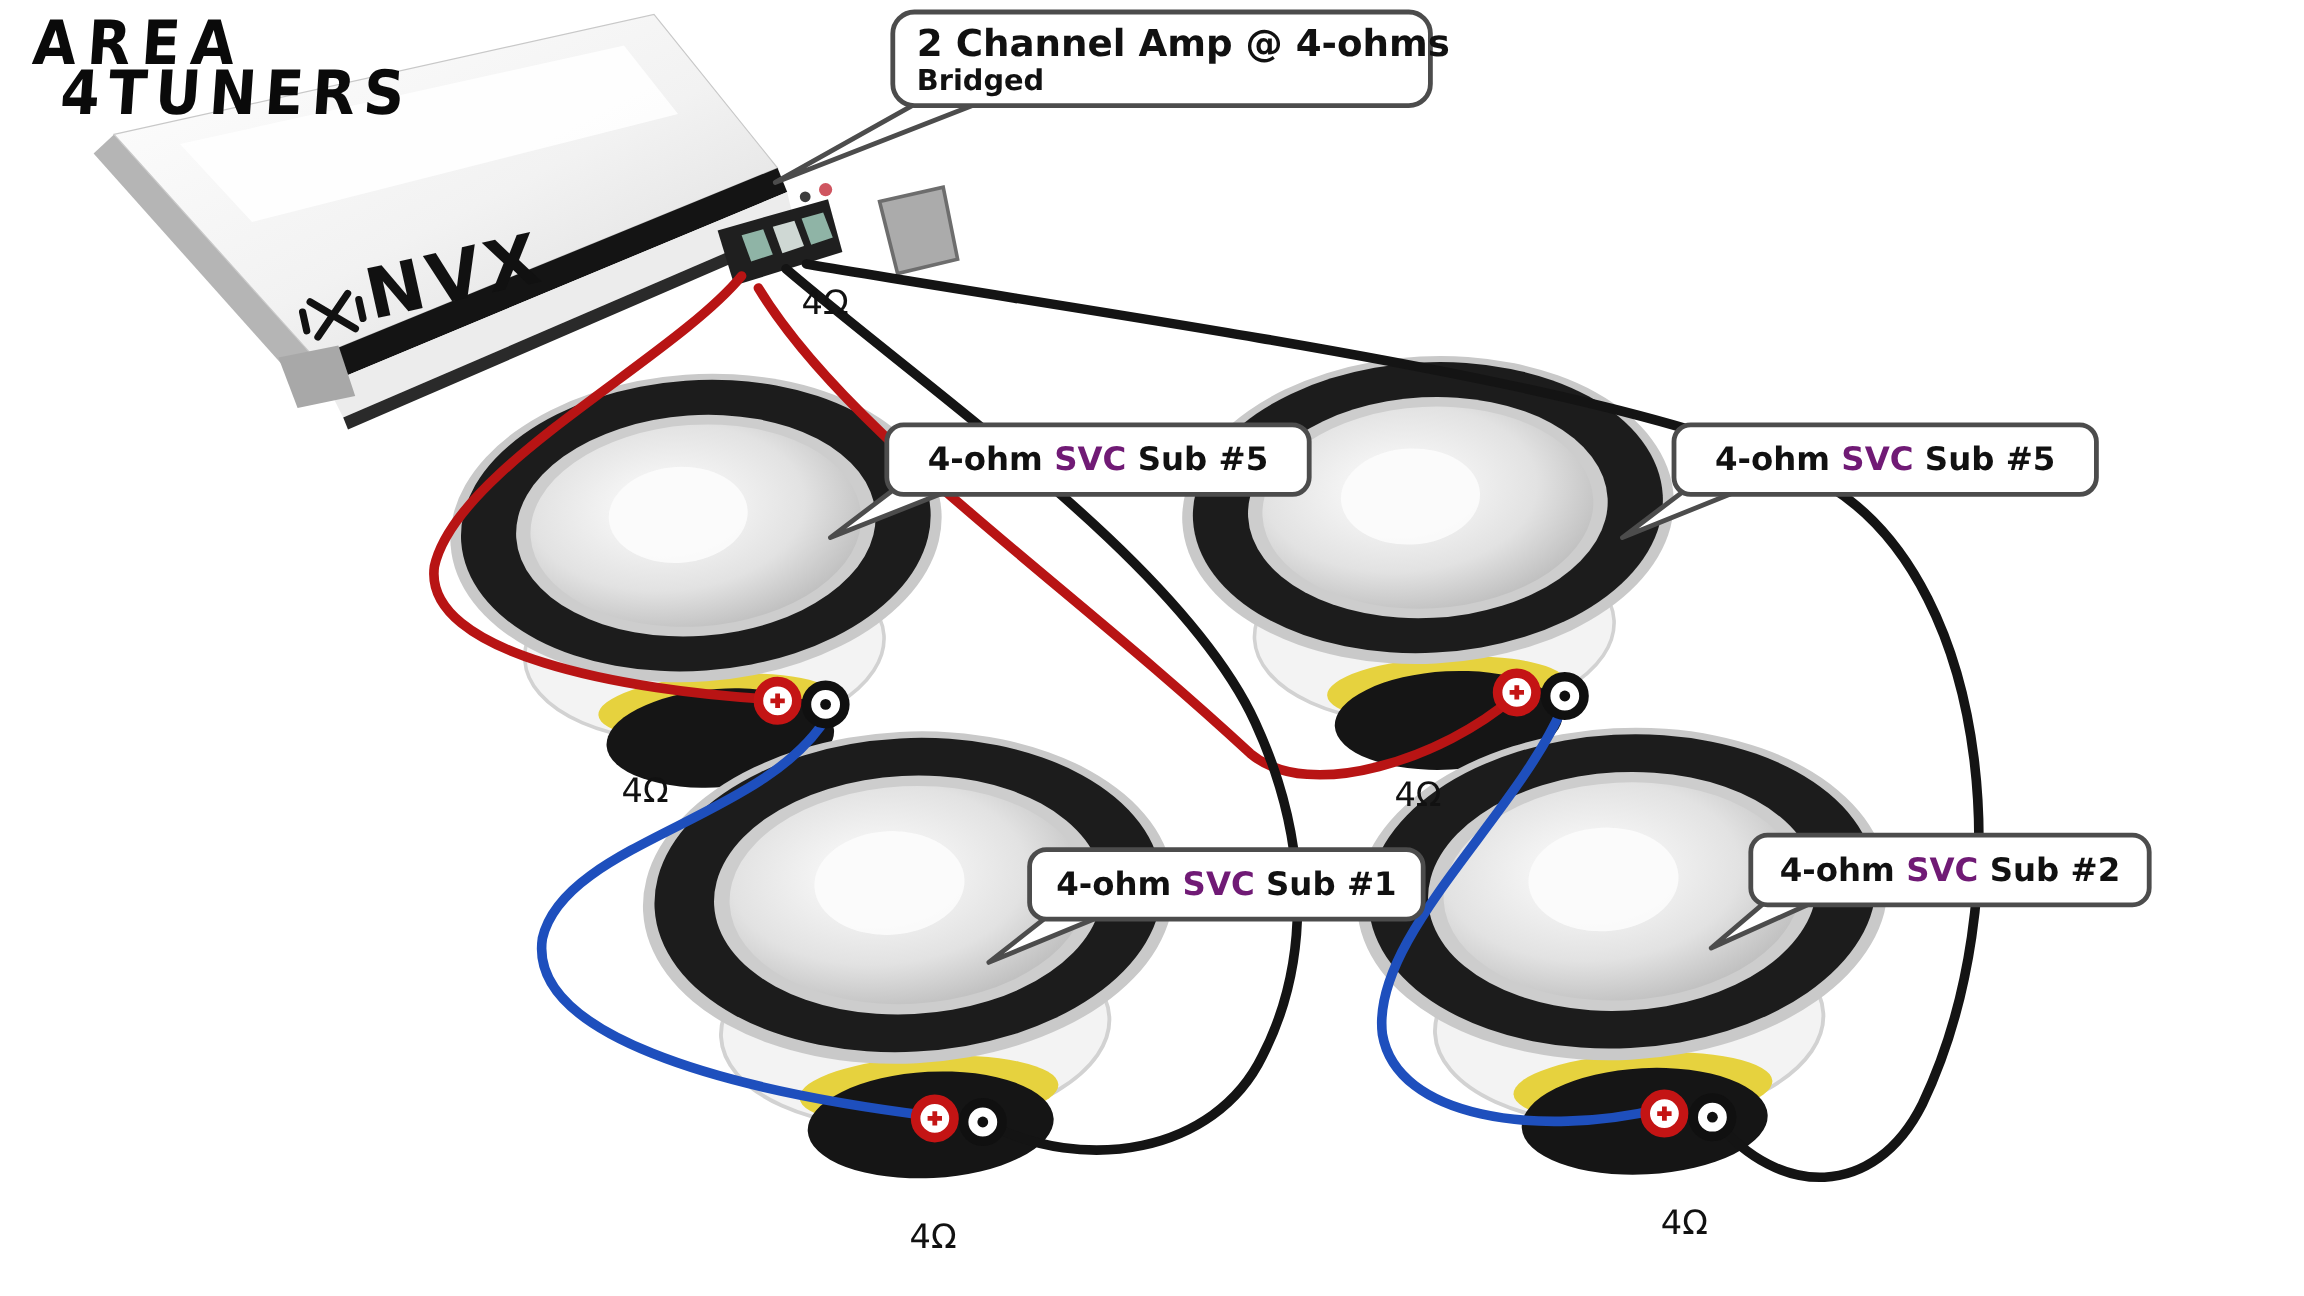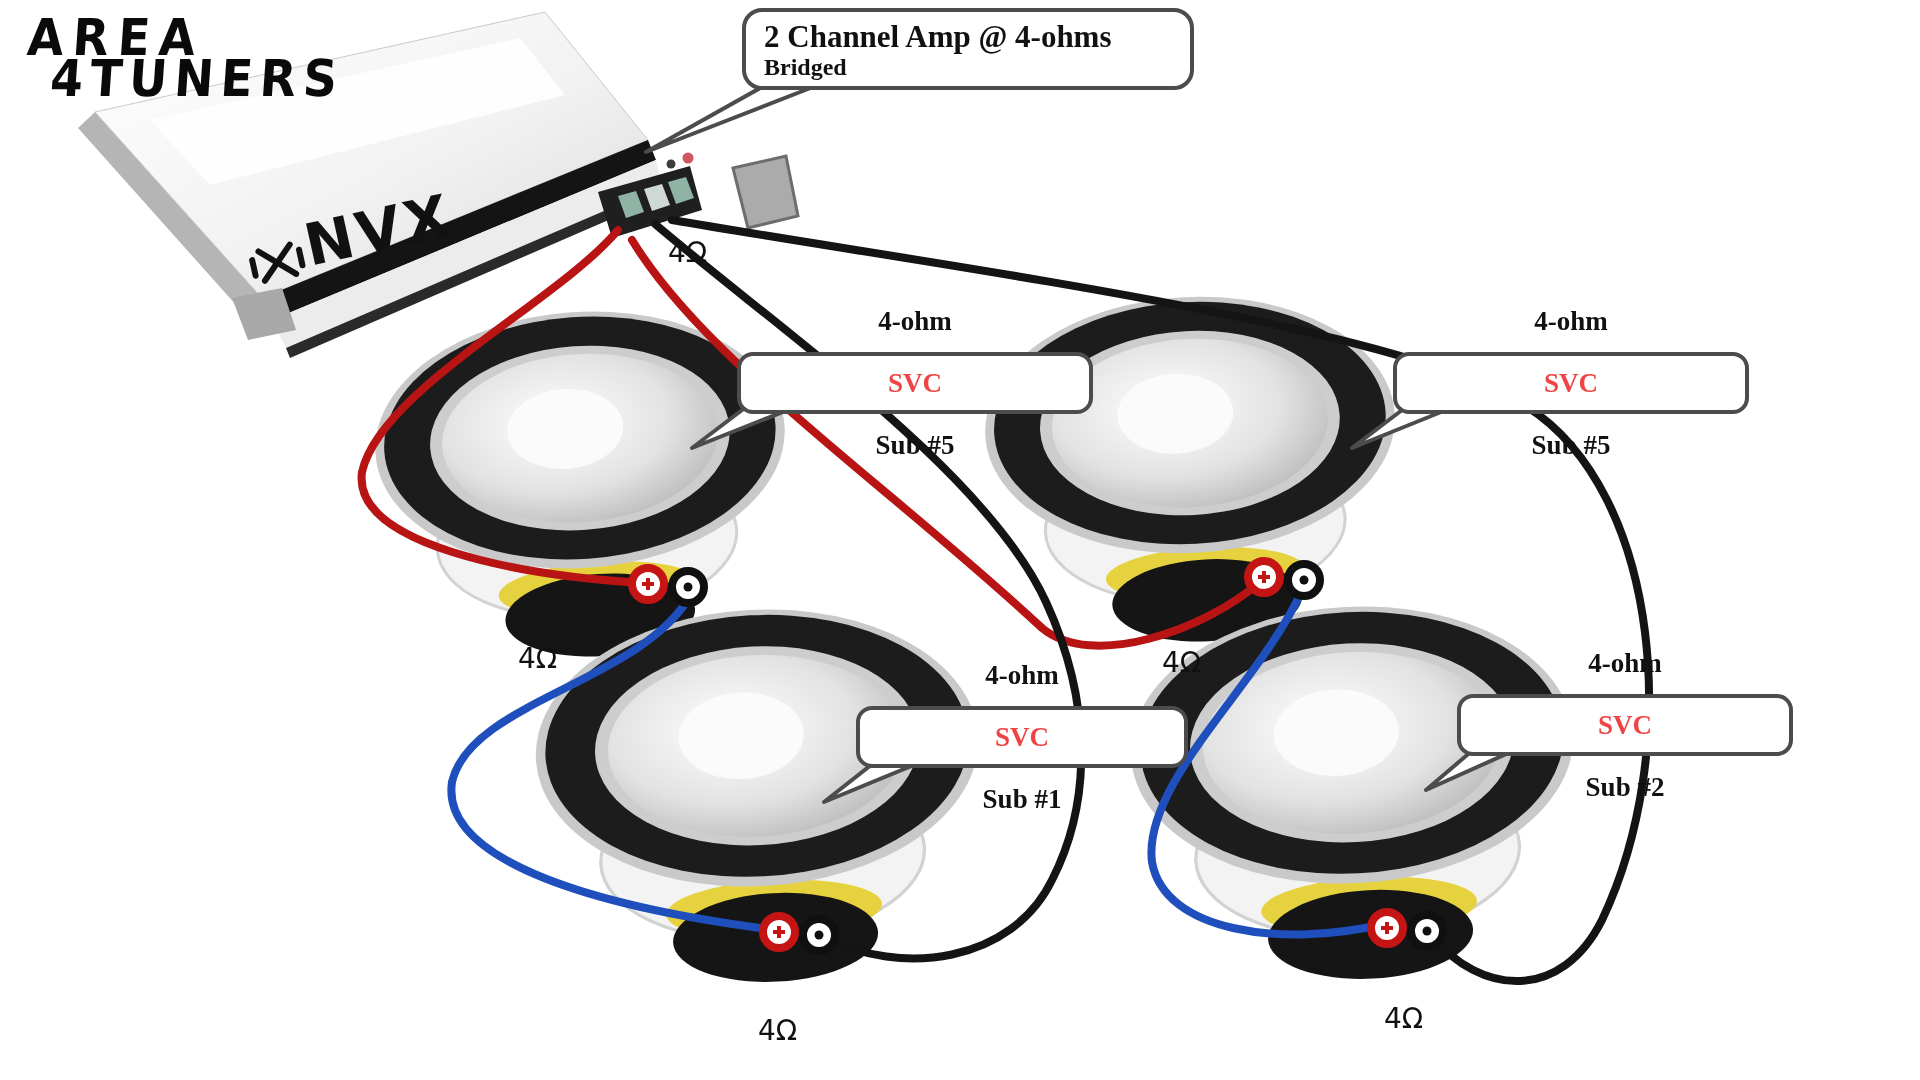--- a/index.html
+++ b/index.html
@@ -12,28 +12,28 @@
   .logo{
     position:absolute;left:26px;top:20px;color:#0a0a0a;font-weight:800;
     transform:skewX(-4deg) scaleY(1.08);line-height:.80;z-index:5;
   }
   .logo .l1{font-size:47px;letter-spacing:9px;}
   .logo .l2{font-size:47px;letter-spacing:7px;margin-left:26px;}
   
   .bubble{
     position:absolute;background:#fff;border:4px solid #4c4c4c;border-radius:16px;
     color:#111;font-weight:bold;z-index:10;box-sizing:border-box;
-    display:flex;flex-direction:column;justify-content:center;font-family:Liberation Serif, serif;
+    display:flex;flex-direction:column;justify-content:center;
   }
   .bubble .line{white-space:nowrap;}
   .bubble.amp-bubble{left:742px;top:8px;width:452px;height:82px;padding:4px 18px;border-radius:20px;}
   .bubble.amp-bubble .line1{font-size:31px;}
   .bubble.amp-bubble .line2{font-size:24px;line-height:1.0;}
-  .bubble.sub-bubble{height:62px;align-items:center;flex-direction:column;justify-content:center;font-size:27px;}
-  .svc{color:#ef4444;}
+  .bubble.sub-bubble{height:62px;align-items:center;flex-direction:row;justify-content:center;font-size:27px;}
+  .svc{color:#701a75;}
   .sep{white-space:pre;}
   #bubble-sub1{left:737px;top:352px;width:356px;}
   #bubble-sub3{left:1393px;top:352px;width:356px;}
   #bubble-sub2{left:856px;top:706px;width:332px;}
   #bubble-sub4{left:1457px;top:694px;width:336px;}
   
   .ohm{
     position:absolute;font-weight:normal;color:#111;font-size:28px;z-index:6;white-space:nowrap;
   }
   #ohm-amp{left:668px;top:236px;}

